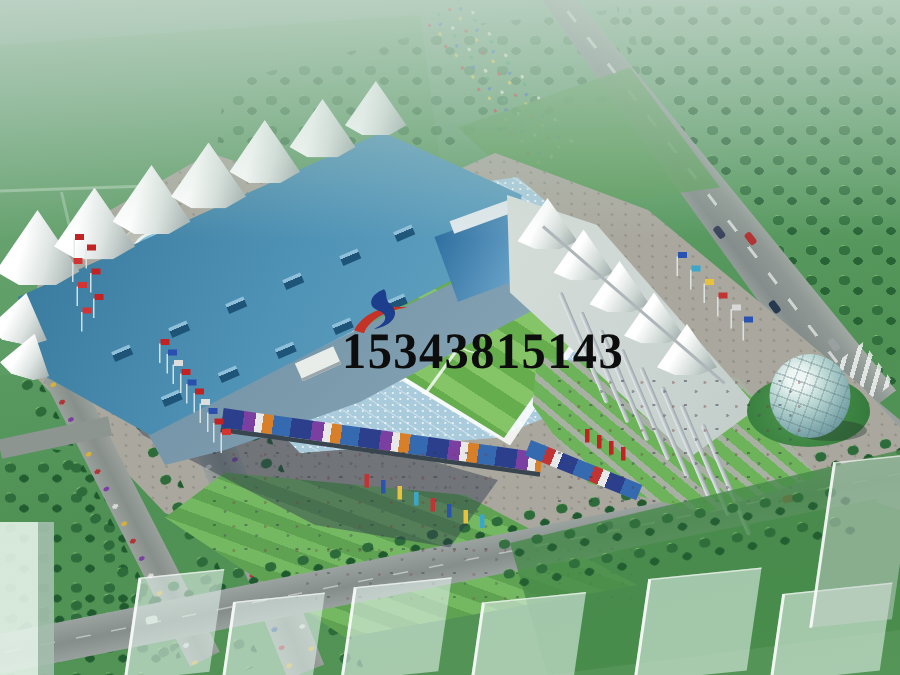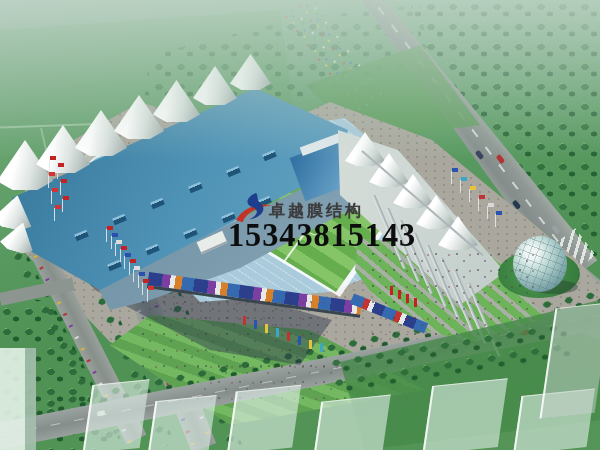--- a/index.html
+++ b/index.html
@@ -228,16 +228,15 @@
   <div class="banner" style="left:398px;top:290px;background:#c22222;"></div>
   <div class="banner" style="left:406px;top:294px;background:#c22222;"></div>
   <div class="banner" style="left:414px;top:298px;background:#c22222;"></div>
 
   <div class="abs" style="left:0;top:0;width:600px;height:160px;background:linear-gradient(180deg,rgba(198,216,205,.8),rgba(188,210,198,.42) 52%,rgba(182,206,192,0));pointer-events:none;"></div>
 
   <svg class="abs" style="left:233px;top:191px;" width="42" height="34" viewBox="0 0 44 36">
     <path d="M3 31 C9 19 25 12 41 15 C29 16 14 22 10 33 Z" fill="#c53326"></path>
     <path d="M24 2 C14 6 12 14 20 17 C28 20 26 26 17 30 C30 28 36 19 29 13 C24 9 27 4 24 2 Z" fill="#1d3e8c"></path>
   </svg>
-  <div class="wm-brand">卓越膜结构</div>
   <div class="wm-phone">15343815143</div>
 
 </div>
 
 </body></html>

